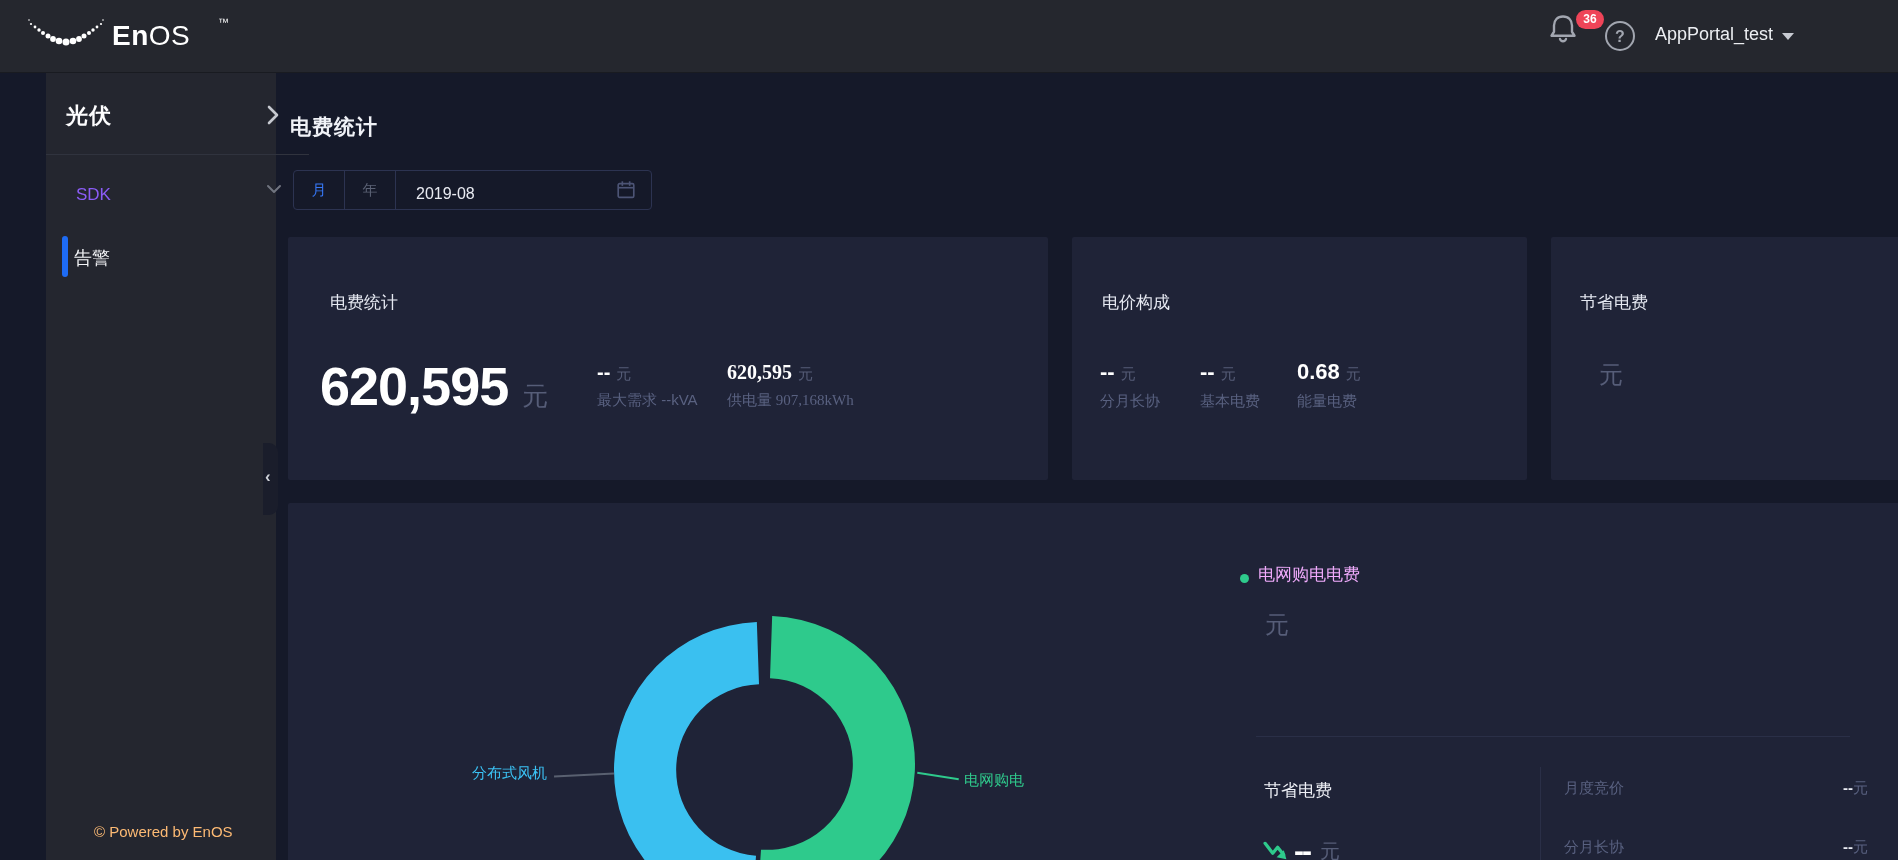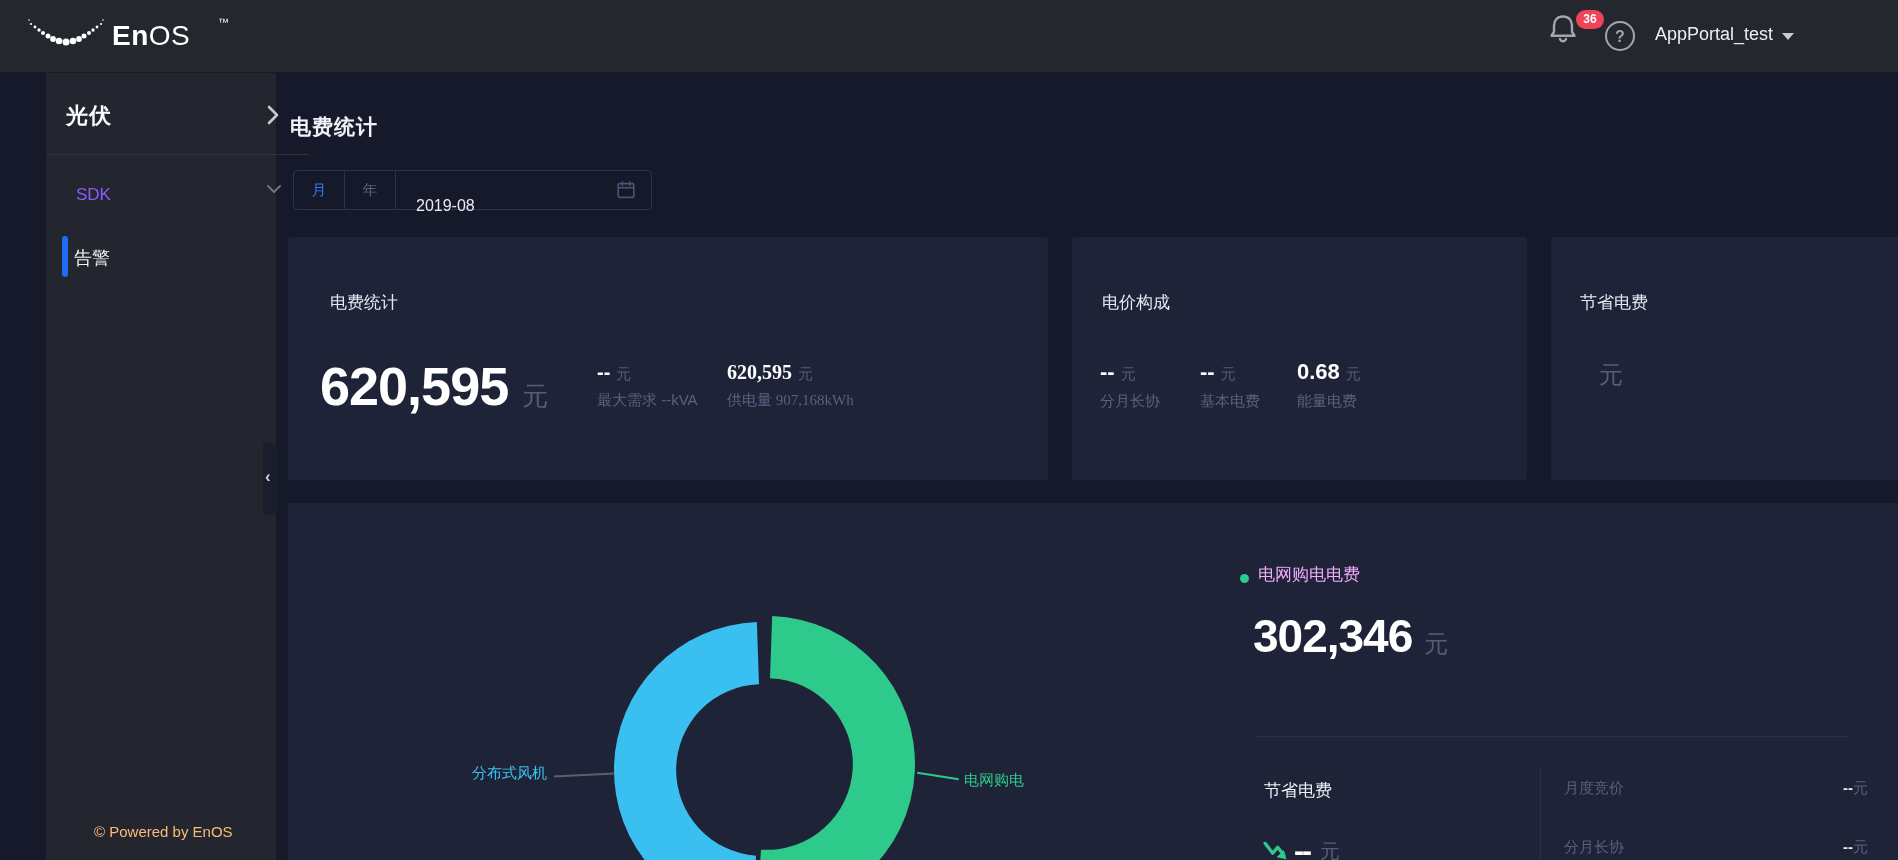--- a/index.html
+++ b/index.html
@@ -40,21 +40,21 @@
   
   #main { position:absolute; left:263px; top:73px; width:1635px; height:787px;margin-top:18px; }
   #page-title { position:absolute; left:27px; top:22px; color:#f0f2f7; font-size:21px; font-weight:700; letter-spacing:1px; }
 
   #period-control { position:absolute; left:30px; top:79px; height:40px; display:flex;
     border:1px solid #2c3351; border-radius:4px; }
   .period-btn { width:51px; height:38px; line-height:38px; text-align:center; font-size:15px; cursor:pointer; }
   .period-btn.month { color:#3677f6; border-right:1px solid #2c3351; }
   .period-btn.year { color:#5a6174; border-right:1px solid #2c3351; }
   #date-field { width:255px; height:38px; line-height:38px; position:relative; cursor:pointer; }
-  #date-value { position:absolute; left:20px; top:16px; color:#e9ebf2; font-size:16px; }
+  #date-value { position:absolute; left:20px; top:4px; color:#e9ebf2; font-size:16px; }
   #calendar-icon { position:absolute; right:14px; top:8px; }
 
   .card { position:absolute; background:#1f2337; border-radius:2px; }
   #card-monthly { left:25px; top:146px; width:760px; height:243px; }
   #card-price   { left:809px; top:146px; width:455px; height:243px; }
   #card-saving  { left:1288px; top:146px; width:430px; height:243px; }
   .card-title { position:absolute; color:#e6e9f2; font-size:17px; }
   .big-row { position:absolute; display:flex; align-items:baseline; }
   .big-val { color:#fff; font-weight:600; letter-spacing:-1px; }
   .big-unit { color:#565d78; margin-left:14px; }
@@ -216,21 +216,20 @@
       </svg>
 
     <div id="label-left">分布式风机</div>
     <div id="line-left"></div>
     <div id="line-right"></div>
     <div id="label-right">电网购电</div>
 
     <div id="grid-dot"></div>
     <div id="grid-label">电网购电电费</div>
     <div id="grid-value-row">
-      <span id="grid-value">302,346</span>
       <span id="grid-unit">元</span>
     </div>
 
     <div id="divider-h"></div>
     <div id="divider-v"></div>
 
     <div id="save-label">节省电费</div>
     <div id="save-row">
       <svg width="28" height="24" viewBox="0 0 24 22">
         <polyline points="2,4 9,13 13.5,7.5 19,14.5" fill="none" stroke="#2eca8c" stroke-width="3" stroke-linecap="round" stroke-linejoin="round"></polyline>

